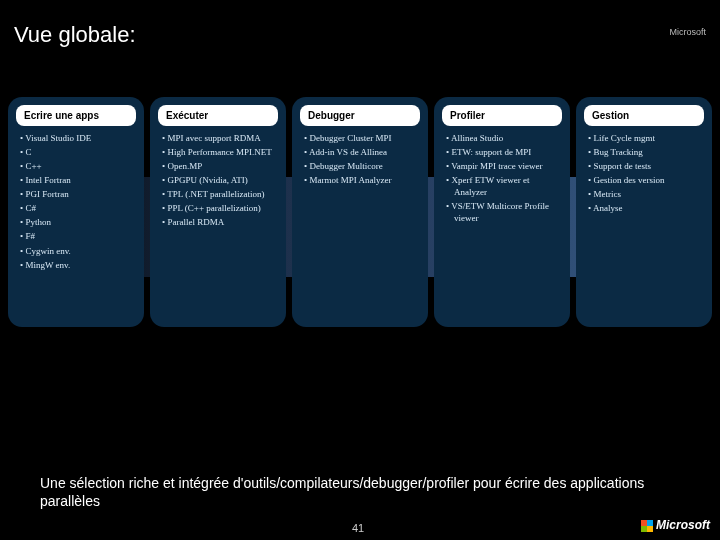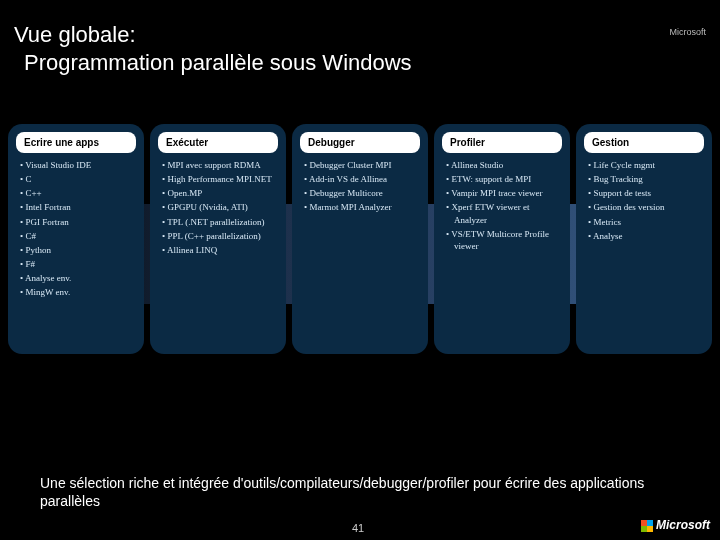--- a/index.html
+++ b/index.html
@@ -138,21 +138,20 @@
     vertical-align:middle;
     margin-right:3px;
   }
 </style>
 </head>
 <body>
 
 <div class="header">
   <div class="title">
     <span>Vue globale:</span>
-    <span class="line2">Programmation parallèle sous Windows</span>
   </div>
   <div class="logo">
     <span class="ms">Microsoft</span>
   </div>
 </div>
 
 <div class="cols-wrap">
   <div class="arrow">
     <div class="arrow-bar"></div>
     <div class="arrow-head"></div>
@@ -162,34 +161,34 @@
         <div class="col-title">Ecrire une apps</div>
         <ul>
           <li>Visual Studio IDE</li>
           <li>C</li>
           <li>C++</li>
           <li>Intel Fortran</li>
           <li>PGI Fortran</li>
           <li>C#</li>
           <li>Python</li>
           <li>F#</li>
-          <li>Analyse env.</li>
+          <li>Cygwin env.</li>
           <li>MingW env.</li>
         </ul>
       </div>
       <div class="col">
         <div class="col-title">Exécuter</div>
         <ul>
           <li>MPI avec support RDMA</li>
           <li>High Performance MPI.NET</li>
           <li>Open.MP</li>
           <li>GPGPU (Nvidia, ATI)</li>
           <li>TPL (.NET parallelization)</li>
           <li>PPL (C++ parallelization)</li>
-          <li>Allinea LINQ</li>
+          <li>Parallel RDMA</li>
         </ul>
       </div>
       <div class="col">
         <div class="col-title">Debugger</div>
         <ul>
           <li>Debugger Cluster MPI</li>
           <li>Add-in VS de Allinea</li>
           <li>Debugger Multicore</li>
           <li>Marmot MPI Analyzer</li>
         </ul>

